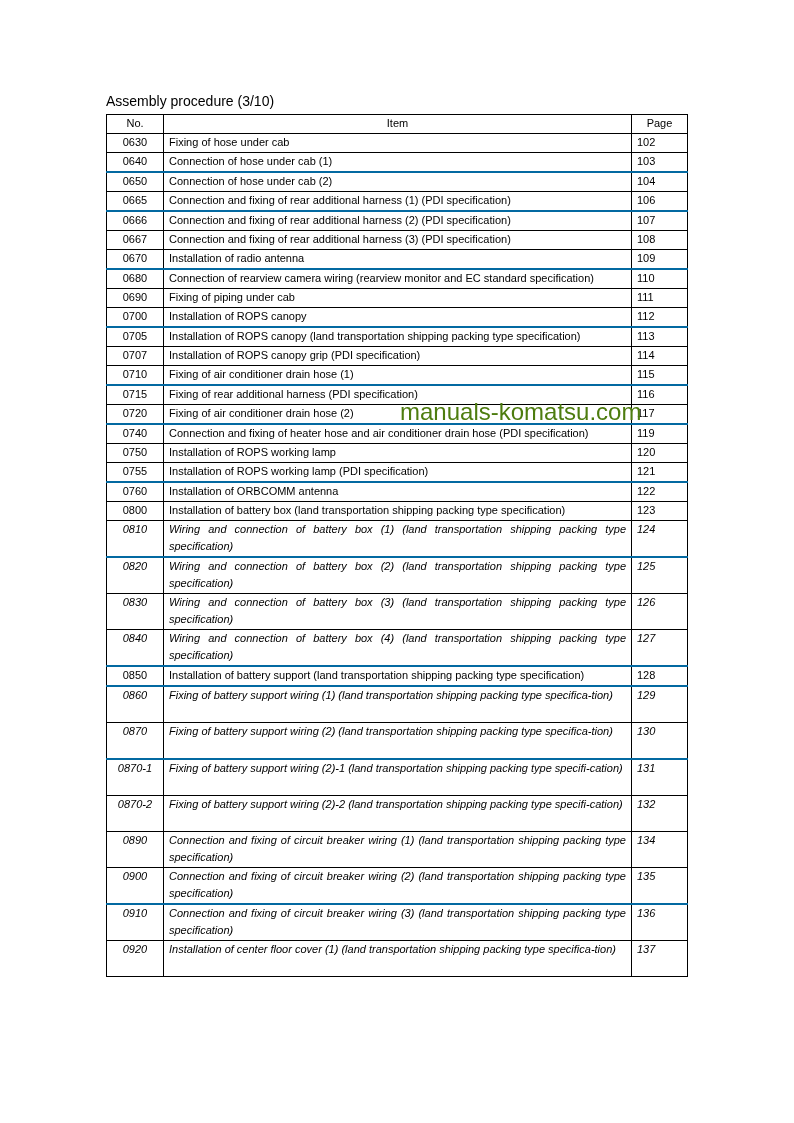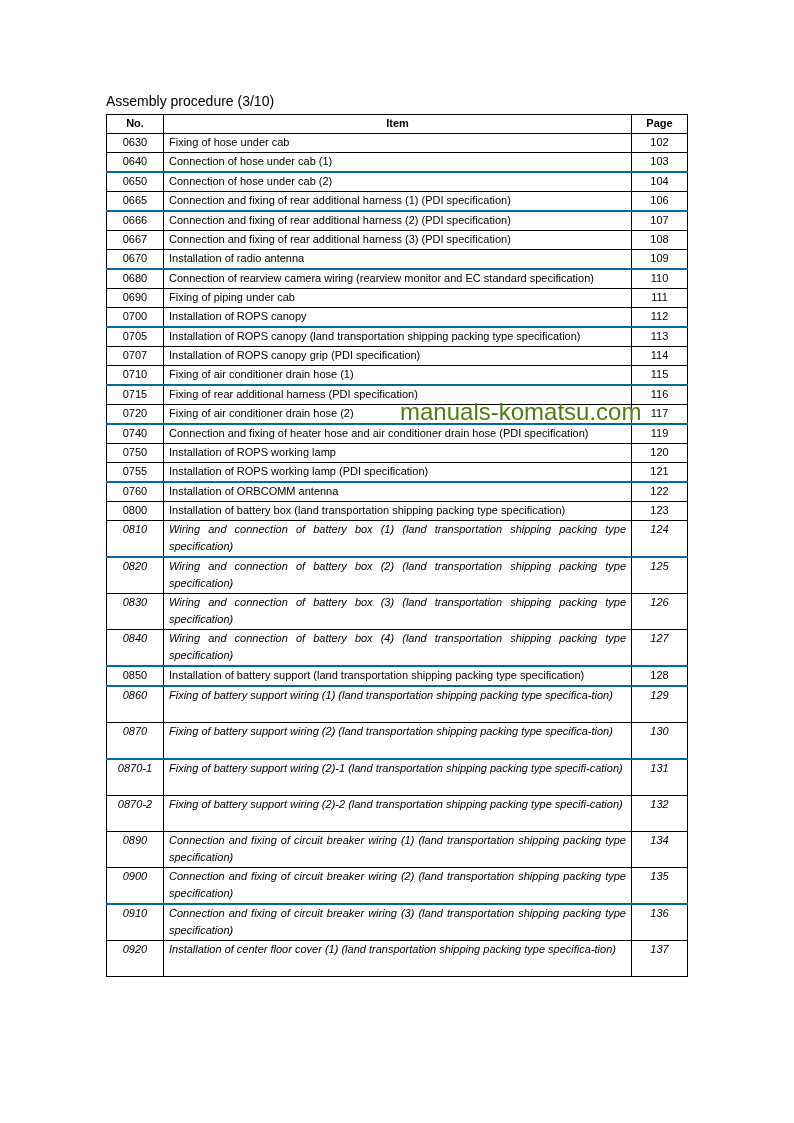--- a/index.html
+++ b/index.html
@@ -2,23 +2,23 @@
 <html><head>
   <meta charset="utf-8">
   <style>
     html, body { margin: 0; padding: 0; background: #ffffff; }
     body { width: 794px; height: 1123px; position: relative; overflow: hidden;
            font-family: "Liberation Sans", sans-serif; color: #000; }
     .doc-title { position: absolute; left: 106px; top: 93px; font-size: 14px; }
     table.proc { position: absolute; left: 106px; top: 114px; width: 582px;
                  border-collapse: collapse; font-size: 11px; line-height: 17px; }
     table.proc th, table.proc td { border: 1px solid #000; padding: 0 5px; vertical-align: top; }
-    table.proc th { font-weight: bold; height: 18px; }
+    table.proc th { font-weight: normal; height: 18px; }
     table.proc td.no { width: 46px; text-align: center; }
-    table.proc td.page { width: 45px; text-align: center; }
+    table.proc td.page { width: 45px; }
     table.proc td.item { text-align: justify; }
     table.proc tr.thick td { border-top: 2px solid #0369a1; }
     table.proc tr.r1 td { height: 18px; }
     table.proc tr.r2 td { height: 35px; font-style: italic; }
     .watermark { position: absolute; left: 400px; top: 398px; font-size: 24px;
                  color: #4d7c0f; white-space: nowrap; letter-spacing: 0px; }
   </style>
 </head>
 <body>
 

